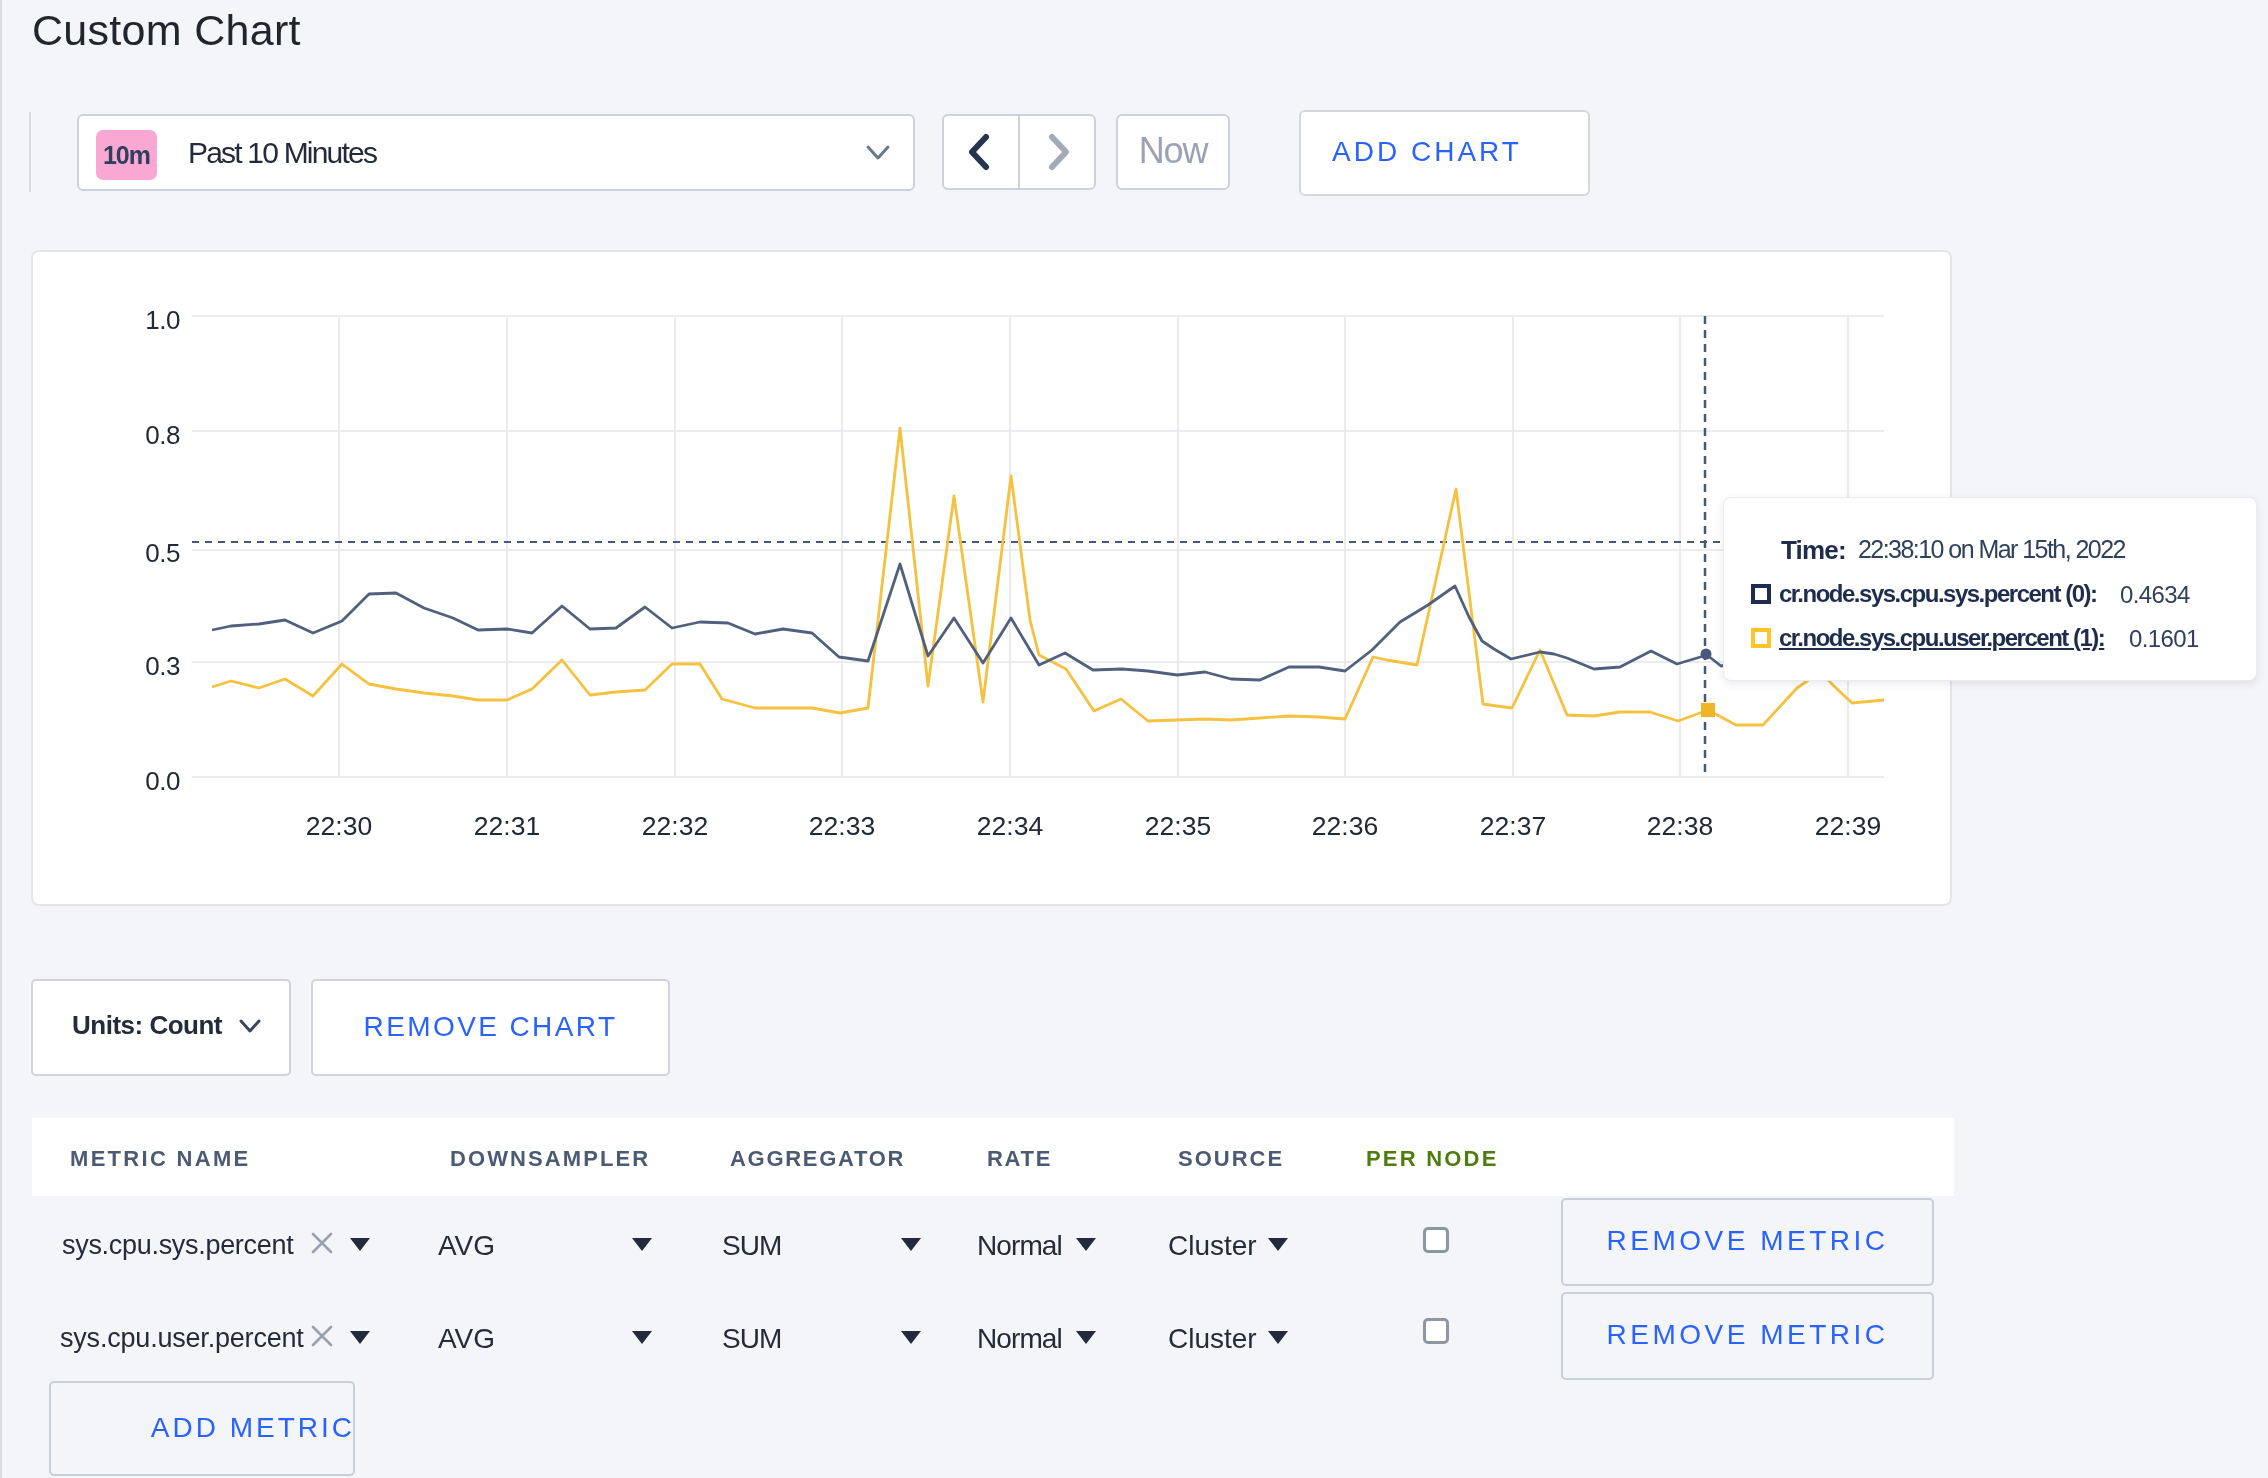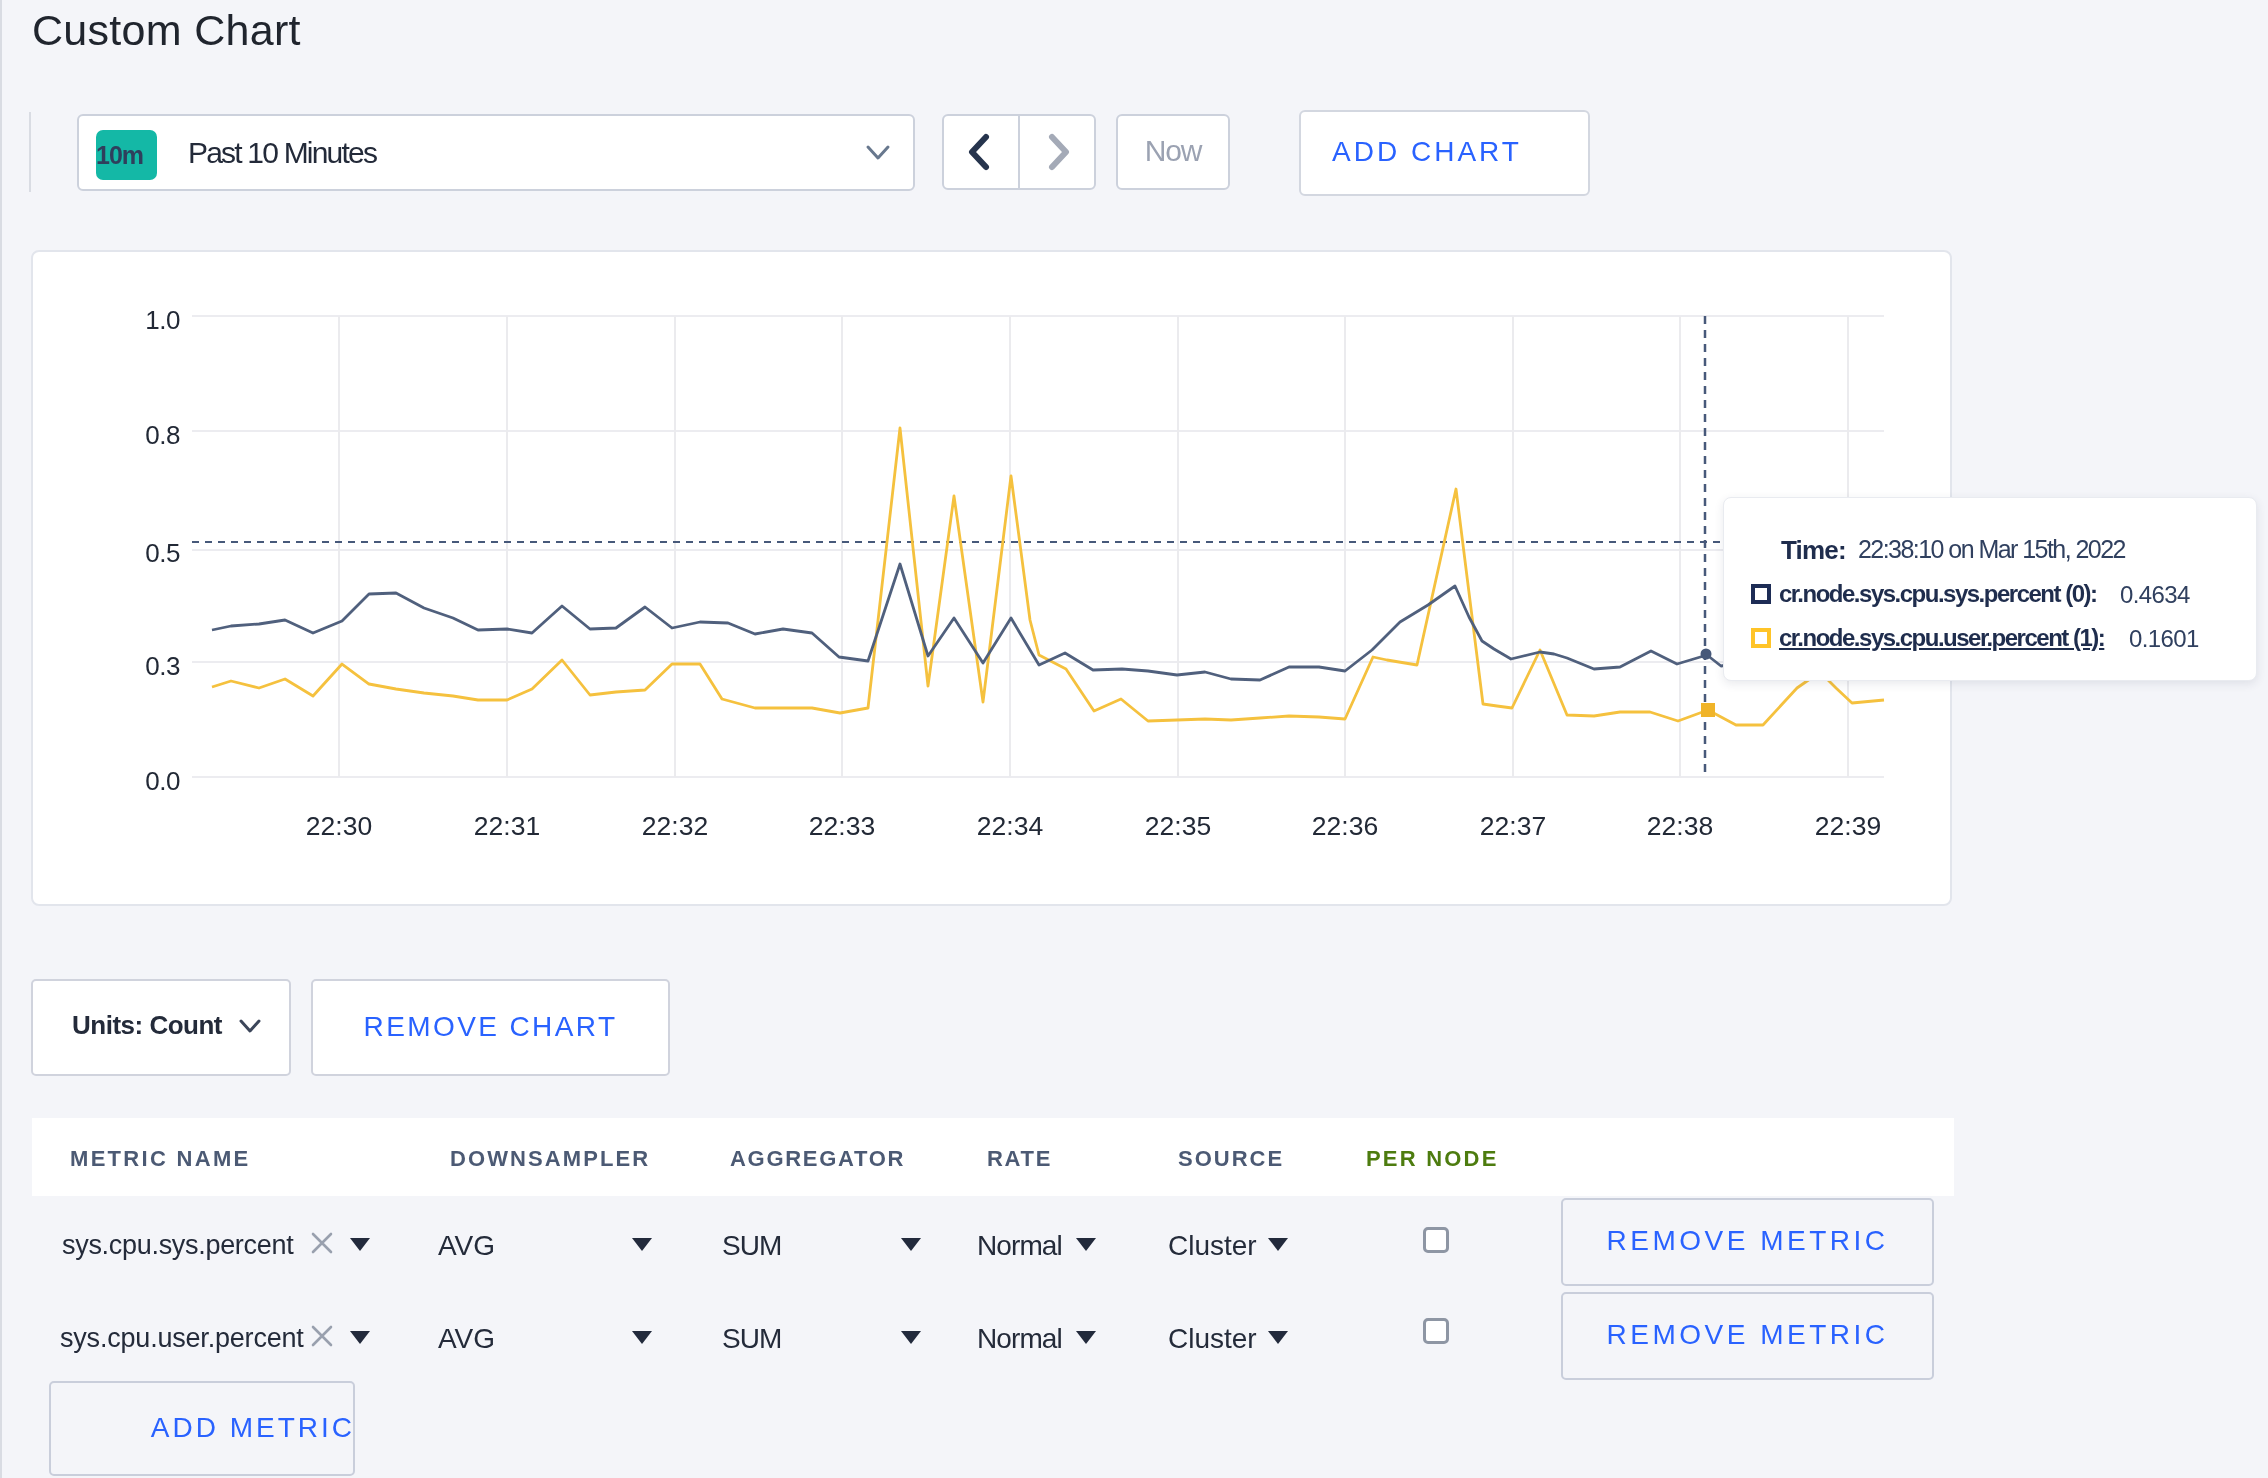--- a/index.html
+++ b/index.html
@@ -10,37 +10,37 @@
 </style>
 </head>
 <body>
 
   <div class="abs" style="left:0;top:0;width:2px;height:1478px;background:#d9dce3"></div>
 
   <div class="abs" style="left:32px;top:6px;font-size:43px;font-weight:500;letter-spacing:0.3px;color:#20252e;">Custom Chart</div>
 
   <div class="abs" style="left:29px;top:112px;width:2px;height:80px;background:#d9dce3"></div>
   <div class="abs box" style="left:77px;top:114px;width:838px;height:77px;"></div>
-  <div class="abs" style="left:96px;top:130px;width:61px;height:50px;background:#14b8a6;border-radius:7px;color:#2f3f5c;font-weight:700;font-size:25px;letter-spacing:-1px;line-height:50px;">10m</div>
+  <div class="abs" style="left:96px;top:130px;width:61px;height:50px;background:#f9a8d4;border-radius:7px;color:#2f3f5c;font-weight:700;font-size:25px;letter-spacing:-1px;text-align:center;line-height:50px;">10m</div>
   <div class="abs" style="left:188px;top:136px;font-size:30px;letter-spacing:-1.8px;color:#232a39;">Past 10 Minutes</div>
   <svg class="abs" style="left:862px;top:138px;" width="32" height="30">
     <polyline points="6,9 16,20 26,9" fill="none" stroke="#68788e" stroke-width="3" stroke-linecap="round" stroke-linejoin="round"></polyline>
   </svg>
 
   <div class="abs box" style="left:942px;top:114px;width:154px;height:76px;"></div>
   <div class="abs" style="left:1018px;top:114px;width:2px;height:76px;background:#ccd1dc"></div>
   <svg class="abs" style="left:962px;top:132px;" width="36" height="40">
     <polyline points="24,5 10,20 24,35" fill="none" stroke="#26344d" stroke-width="6" stroke-linecap="round" stroke-linejoin="round"></polyline>
   </svg>
   <svg class="abs" style="left:1040px;top:132px;" width="36" height="40">
     <polyline points="12,5 26,20 12,35" fill="none" stroke="#a4aab7" stroke-width="6" stroke-linecap="round" stroke-linejoin="round"></polyline>
   </svg>
 
   <div class="abs box" style="left:1116px;top:114px;width:114px;height:76px;"></div>
-  <div class="abs" style="left:1116px;top:114px;width:114px;height:76px;line-height:74px;text-align:center;font-size:30px;font-weight:500;letter-spacing:-1.2px;color:#9ba2b2;">Now</div>
+  <div class="abs" style="left:1116px;top:114px;width:114px;height:76px;line-height:74px;text-align:center;font-size:36px;font-weight:500;letter-spacing:-1.2px;color:#9ba2b2;">Now</div>
 
   <div class="abs box" style="left:1299px;top:110px;width:291px;height:86px;border-color:#d3d7e0;"></div>
   <div class="abs bluebtn" style="left:1299px;top:110px;width:256px;height:86px;line-height:84px;text-align:center;">ADD CHART</div>
 
   <div class="abs" style="left:31px;top:250px;width:1921px;height:656px;background:#fff;border:2px solid #e2e5ec;border-radius:8px;"></div>
 
   <svg class="abs" style="left:31px;top:250px;" width="1921" height="656" viewBox="31 250 1921 656">
 
     <g stroke="#ececf0" stroke-width="2">
       <line x1="192" y1="316" x2="1884" y2="316"></line>

